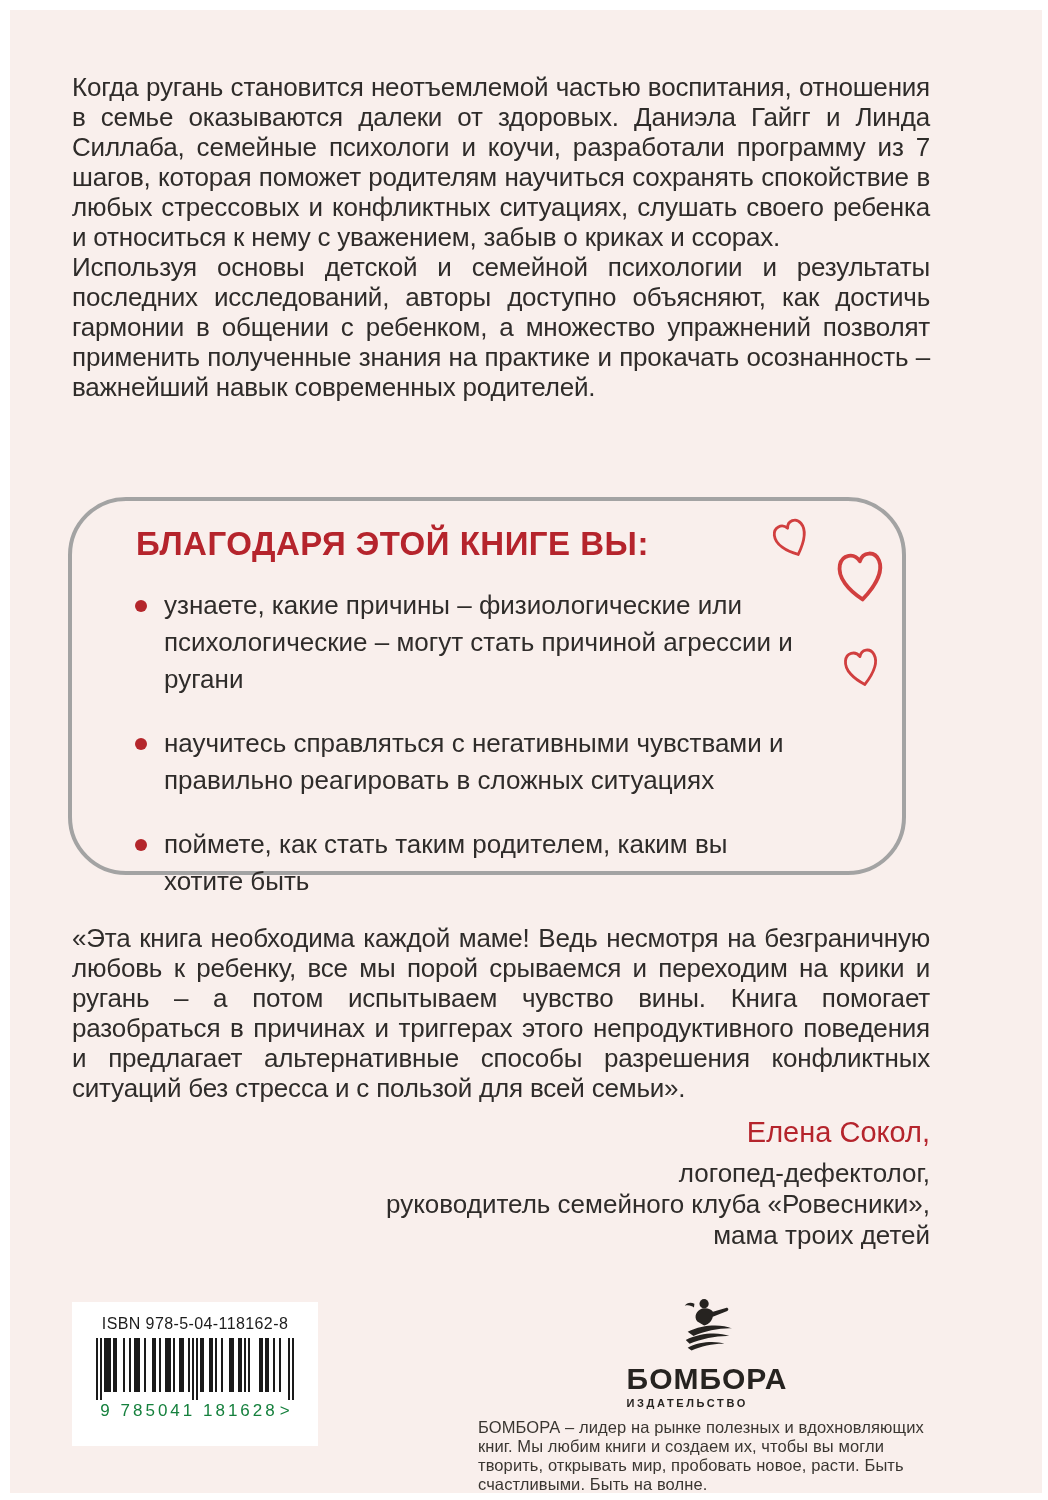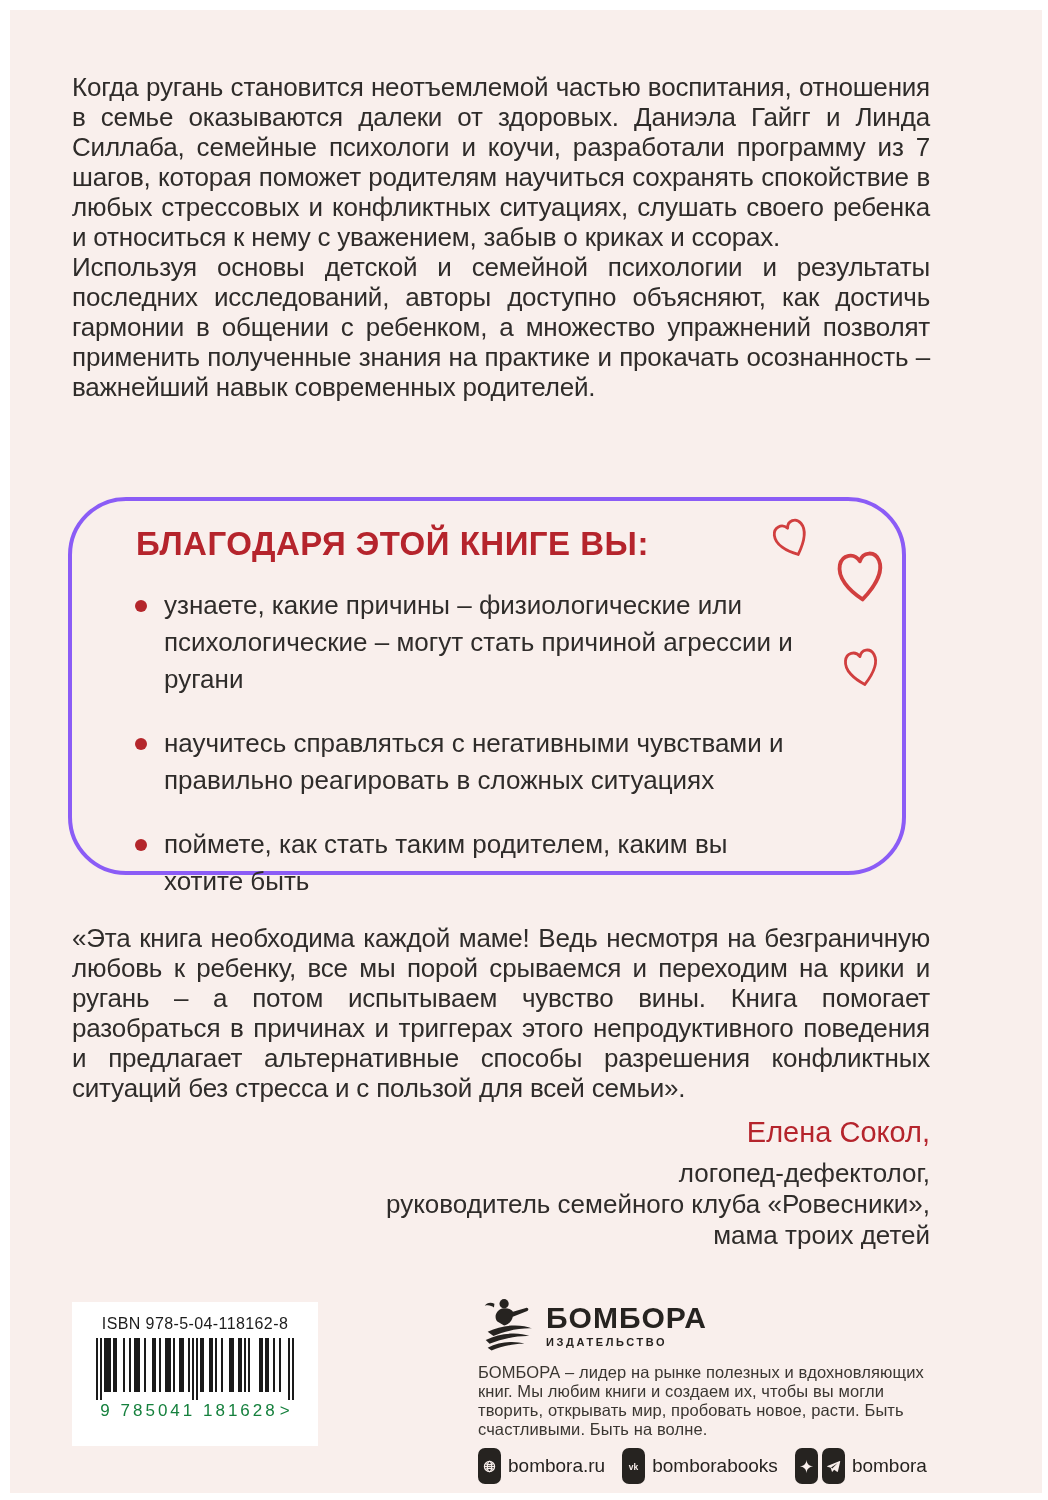--- a/index.html
+++ b/index.html
@@ -16,21 +16,21 @@
   
   .intro{position:absolute;left:62px;top:62px;width:858px;}
   .body-text{
     margin:0;font-size:26px;line-height:30px;color:#2f2c2a;
     text-align:justify;letter-spacing:-0.2px;
   }
   .body-text span.b{font-weight:400;}
   
   .benefits{
     position:absolute;left:58px;top:487px;width:838px;height:378px;
-    border:4px solid #8b5cf6;border-radius:58px;box-sizing:border-box;
+    border:4px solid #a3a3a3;border-radius:58px;box-sizing:border-box;
     padding:24px 0 0 64px;
   }
   .benefits-heading{
     margin:0;font-size:33px;font-weight:700;color:#b5242c;letter-spacing:.5px;
   }
   .benefit-list{list-style:none;margin:24px 0 0 28px;padding:0;width:645px;}
   .benefit-list li{
     position:relative;font-size:26px;line-height:37px;color:#2f2c2a;
     margin-bottom:27px;
   }
@@ -55,21 +55,21 @@
     display:flex;flex-direction:column;align-items:center;box-sizing:border-box;padding-top:13px;
   }
   .isbn{font-size:16px;color:#1c1c1c;letter-spacing:.4px;white-space:nowrap;}
   .bars{width:198px;height:62px;margin-top:5px;fill:#1a1a1a;shape-rendering:crispEdges;}
   .bar-caption{
     font-size:17px;color:#15803d;letter-spacing:3px;margin-top:1px;white-space:nowrap;
   }
   .bar-caption .arrow{letter-spacing:0;margin-left:2px;}
   
   .publisher{position:absolute;left:468px;top:1286px;width:458px;}
-  .logo-row{display:flex;align-items:center;gap:10px;}
+  .logo-row{display:flex;align-items:center;gap:10px;flex-direction:column;}
   .surfer{width:58px;height:58px;flex:0 0 auto;}
   .surfer path,.surfer circle{fill:#262320;}
   .brand{font-size:30px;font-weight:700;color:#262320;letter-spacing:1px;line-height:1;}
   .brand-sub{font-size:11px;font-weight:700;color:#262320;letter-spacing:2.6px;margin-top:3px;}
   .desc{margin:9px 0 0;font-size:16.5px;line-height:19px;color:#3a3631;letter-spacing:.1px;}
   .social{display:flex;align-items:center;gap:17px;margin-top:9px;}
   .social-item{display:flex;align-items:center;gap:7px;font-size:19px;color:#262320;}
   .icon-pair{display:flex;align-items:center;gap:4px;}
   .sicon{
     width:23px;height:36px;background:#262320;border-radius:7px;

